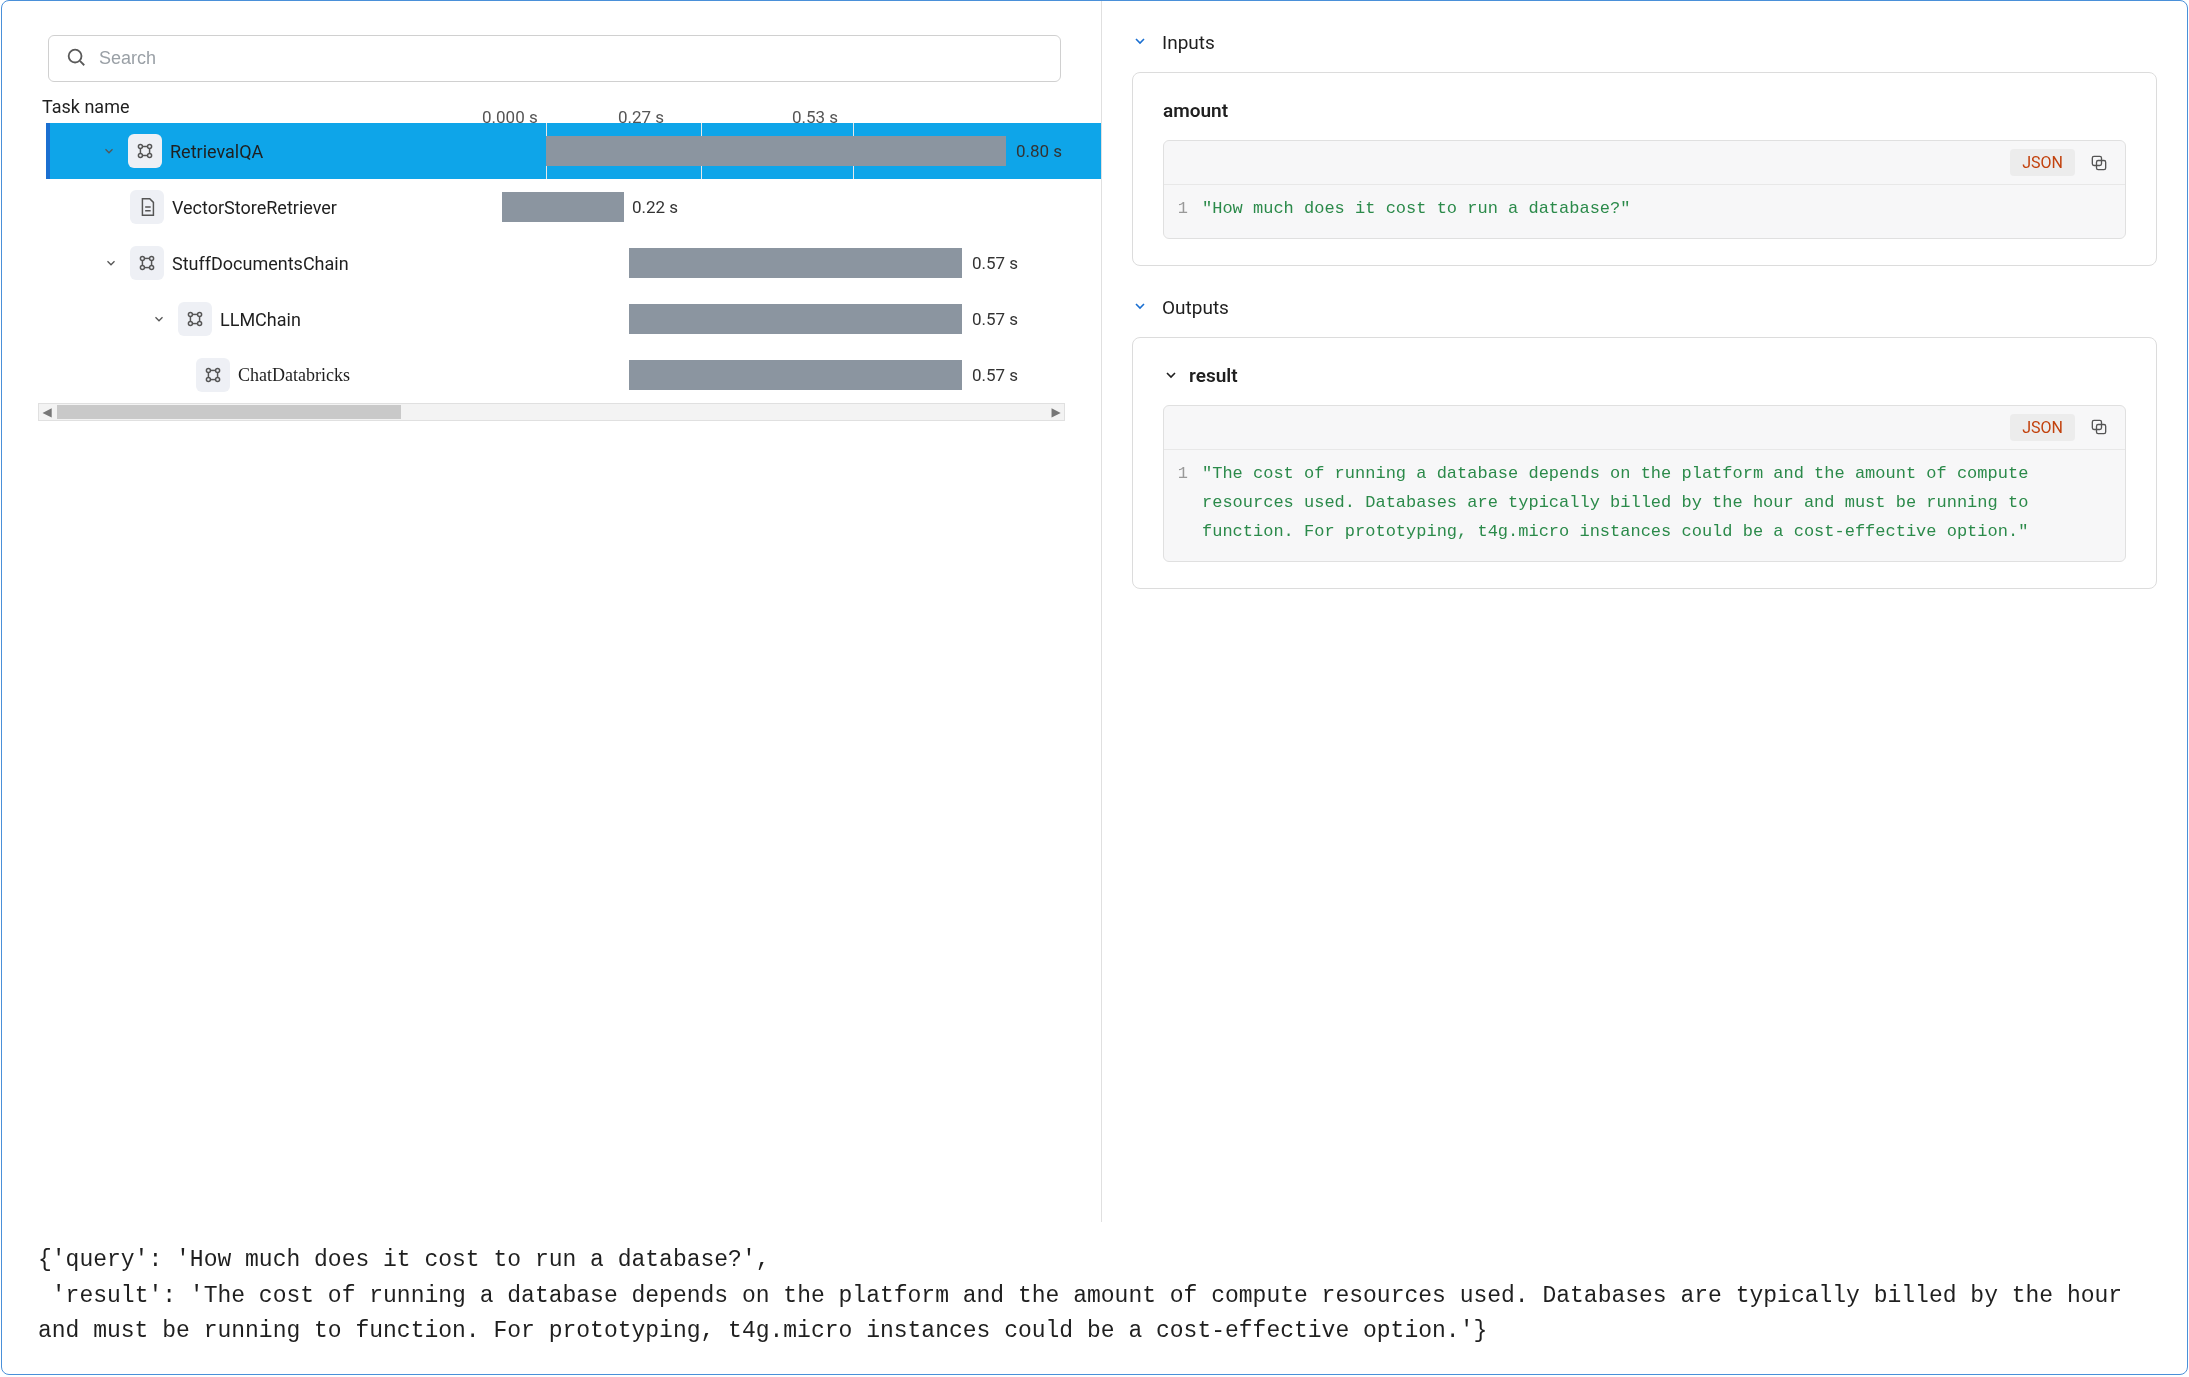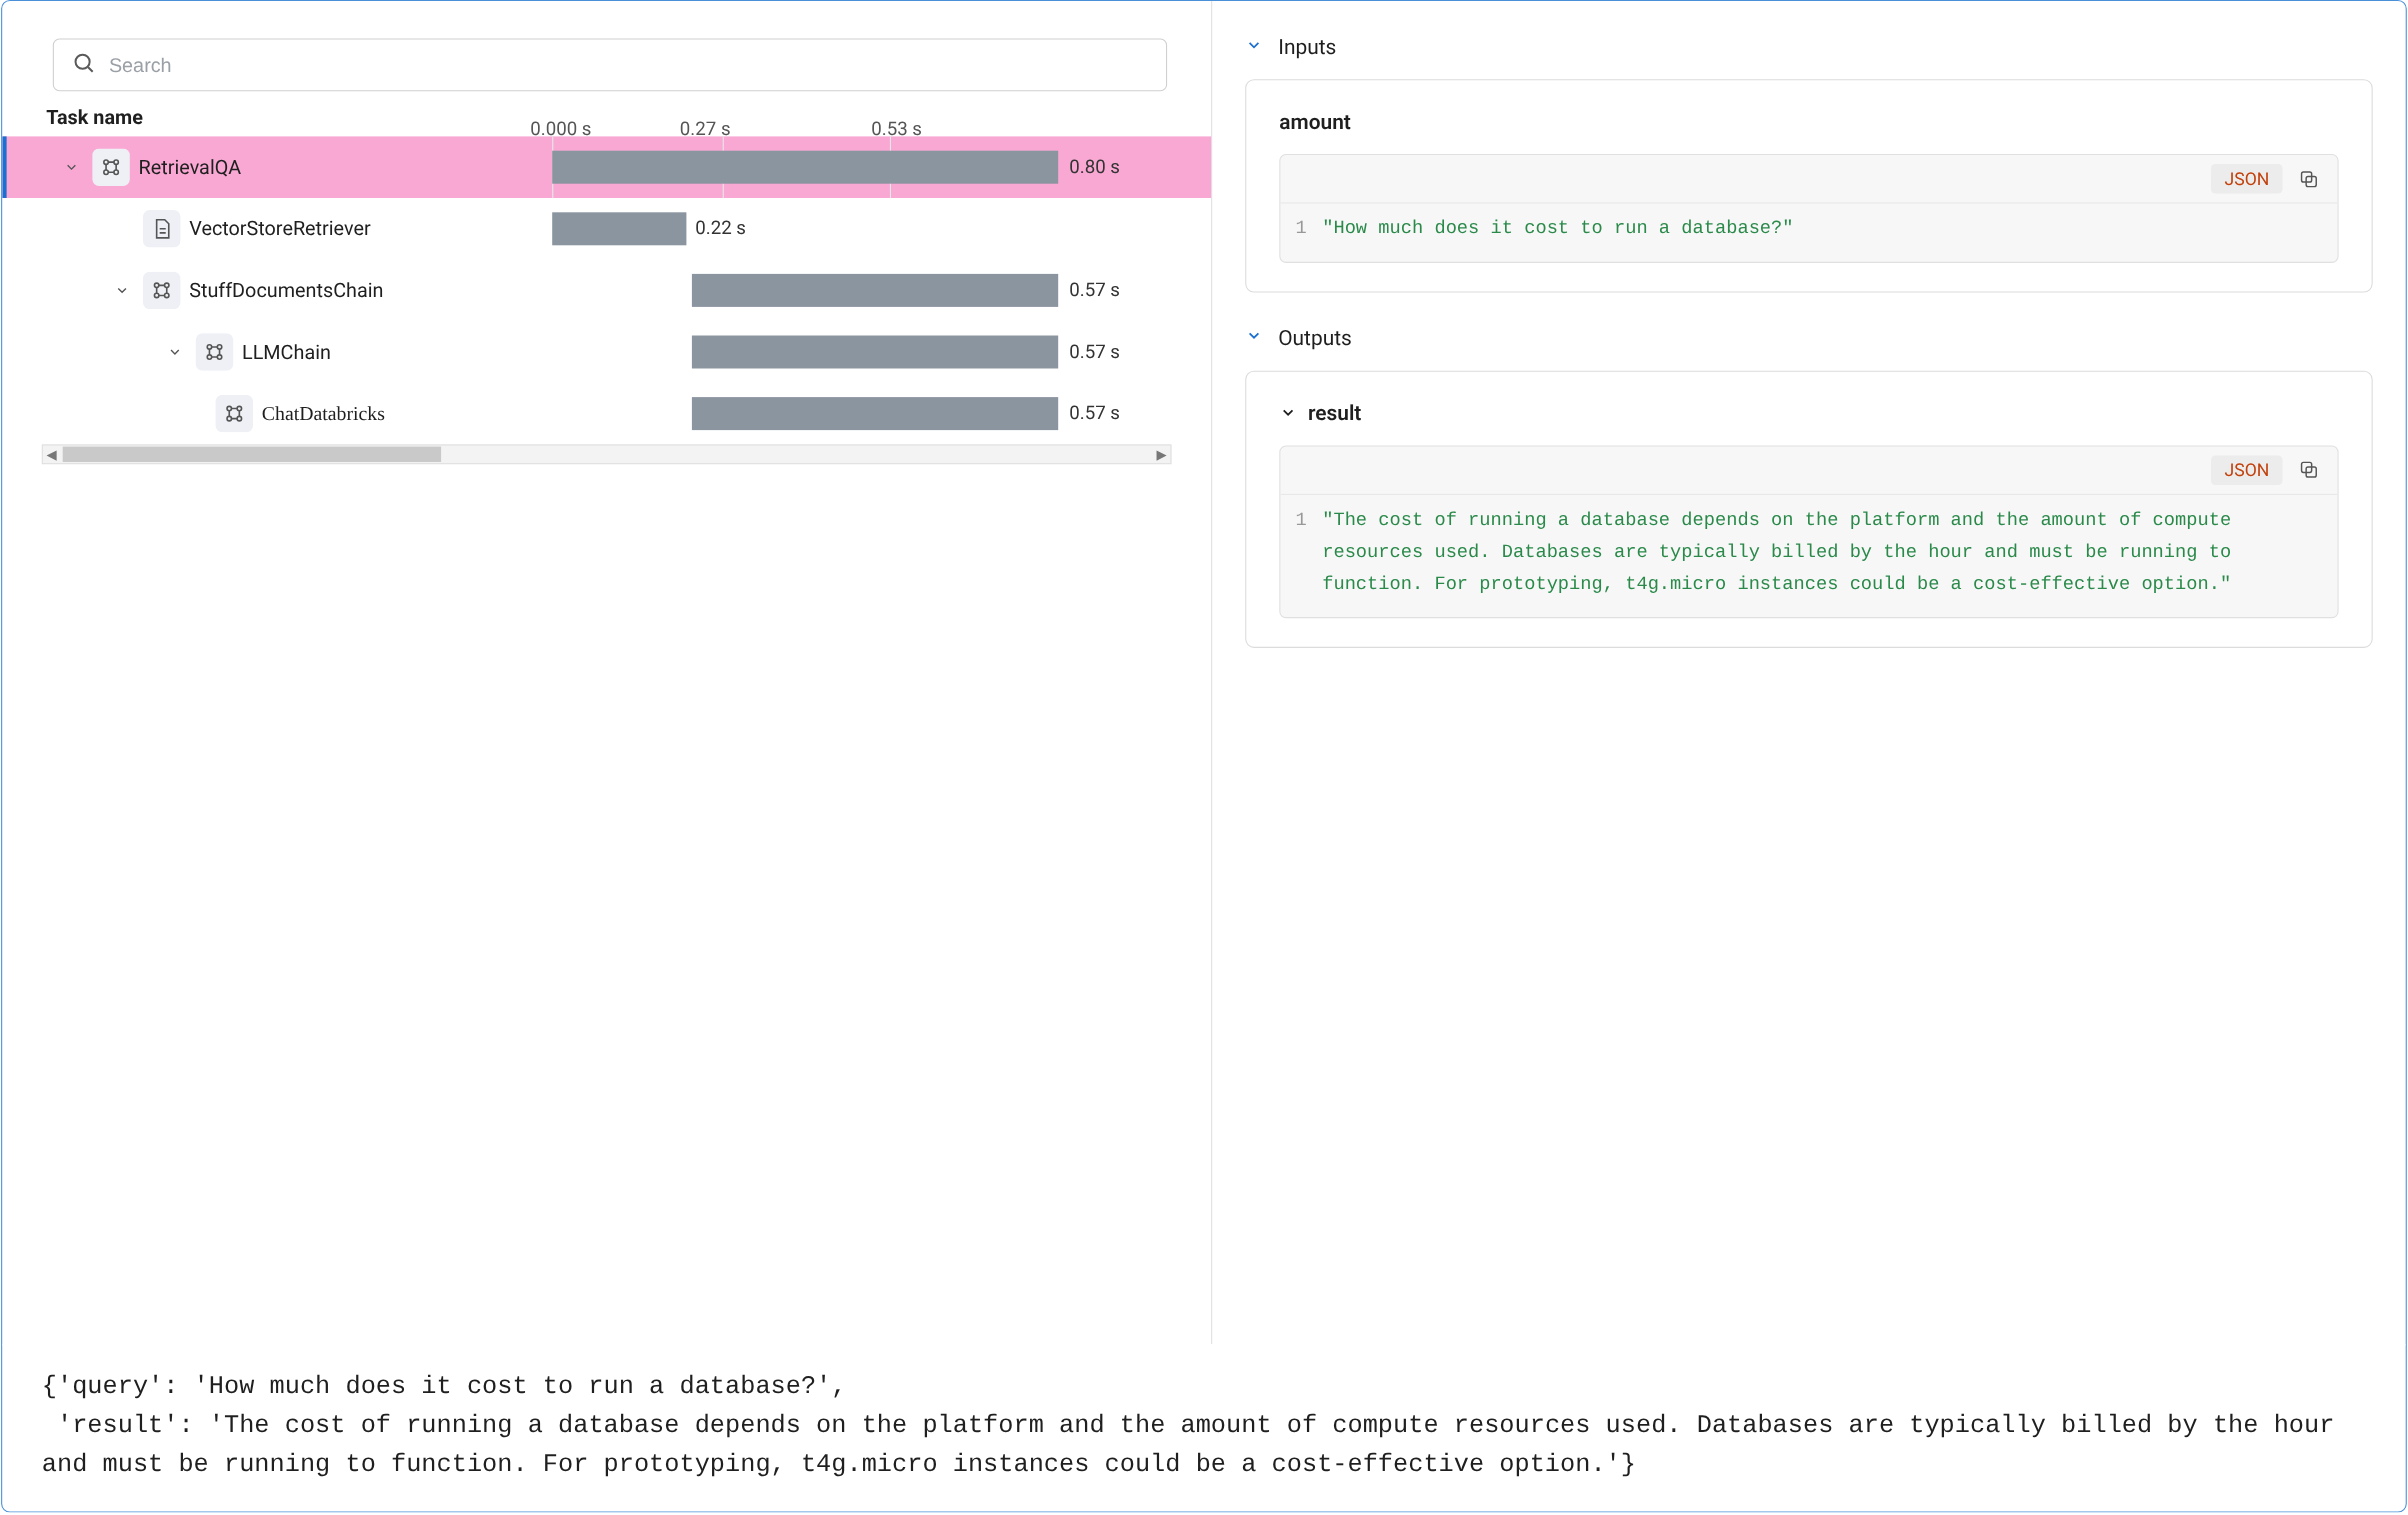--- a/index.html
+++ b/index.html
@@ -62,21 +62,21 @@
     }
     .search-icon-svg { width: 22px; height: 22px; stroke: #5a5a5a; stroke-width: 2; fill: none; }
 
     
     .grid-header {
       display: flex;
       padding: 14px 0 6px 40px;
       align-items: center;
       font-size: 18px;
     }
-    .col-task-header { width: 420px; font-weight: 700; }
+    .col-task-header { width: 420px; font-weight: 400; }
     .time-axis {
       flex: 1;
       display: flex;
       color: #555;
       font-size: 17px;
       position: relative;
     }
     .axis-tick { position: absolute; }
     .axis-tick.t0 { left: 20px; }
     .axis-tick.t1 { left: 156px; }
@@ -84,23 +84,24 @@
 
     
     .task-rows { }
     .task-row {
       display: flex;
       align-items: center;
       height: 56px;
       padding-left: 36px;
     }
     .task-row.selected {
-      background: #f9a8d4;
+      background: #0ea5e9;
       border-left: 4px solid #1a6fd1;
       padding-left: 32px;
+      margin-left: 44px;
     }
     .col-task {
       width: 424px;
       display: flex;
       align-items: center;
       gap: 8px;
       overflow: hidden;
       white-space: nowrap;
     }
     .indent-0 { padding-left: 16px; }

